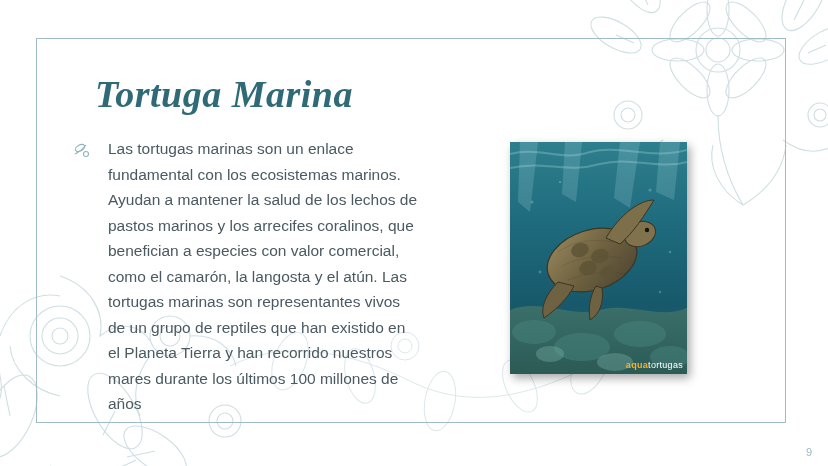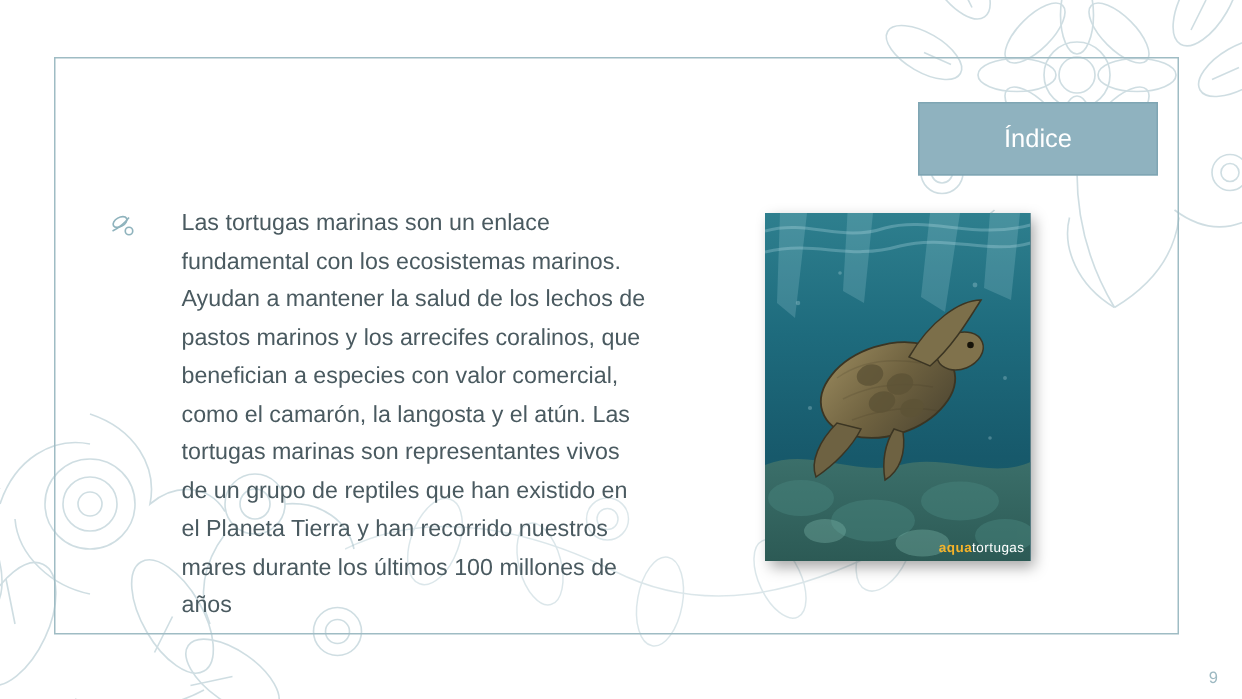--- a/index.html
+++ b/index.html
@@ -63,21 +63,21 @@
     font-style: italic;
     font-weight: bold;
     font-size: 38px;
     color: #2f6b77;
     letter-spacing: 0.5px;
     margin: 0;
   }
 
   .body-text {
     position: absolute;
-    left: 121px;
+    left: 108px;
     top: 136px;
     width: 310px;
     font-size: 15.5px;
     line-height: 25.5px;
     color: #4a5a60;
     margin: 0;
   }
 
   .bullet-mark {
     position: absolute;
@@ -214,36 +214,34 @@
         <circle cx="175" cy="20" r="14"></circle>
         <circle cx="175" cy="20" r="7"></circle>
         <circle cx="330" cy="12" r="12"></circle>
         <circle cx="330" cy="12" r="6"></circle>
       </g>
     </svg>
   </div>
 
   <div class="frame"></div>
 
+  <h1 class="title">Tortuga Marina</h1>
 
   <div class="bullet-mark">
     <svg viewBox="0 0 20 20" width="20" height="20">
       <g fill="none" stroke="#8fb3bd" stroke-width="1.1">
         <ellipse cx="8" cy="7" rx="5" ry="3" transform="rotate(-30 8 7)"></ellipse>
         <path d="M3 13 C7 11 11 8 14 4"></path>
         <circle cx="14" cy="13" r="2.5"></circle>
       </g>
     </svg>
   </div>
 
   <p class="body-text">Las tortugas marinas son un enlace fundamental con los ecosistemas marinos.  Ayudan a mantener la salud de los lechos de pastos marinos y los arrecifes coralinos, que benefician a especies con valor comercial, como el camarón, la langosta y el atún.  Las tortugas marinas son representantes vivos de un grupo de reptiles que han existido en el Planeta Tierra y han recorrido nuestros mares durante los últimos 100 millones de años</p>
 
-  <div class="index-button">
-    <span>Índice</span>
-  </div>
 
   <div class="photo-wrap">
     <svg viewBox="0 0 177 232" width="177" height="232">
       <defs>
         <linearGradient id="water" x1="0" y1="0" x2="0" y2="1">
           <stop offset="0%" stop-color="#2e7f8e"></stop>
           <stop offset="35%" stop-color="#1e6b7d"></stop>
           <stop offset="70%" stop-color="#17596b"></stop>
           <stop offset="100%" stop-color="#1b5f63"></stop>
         </linearGradient>

